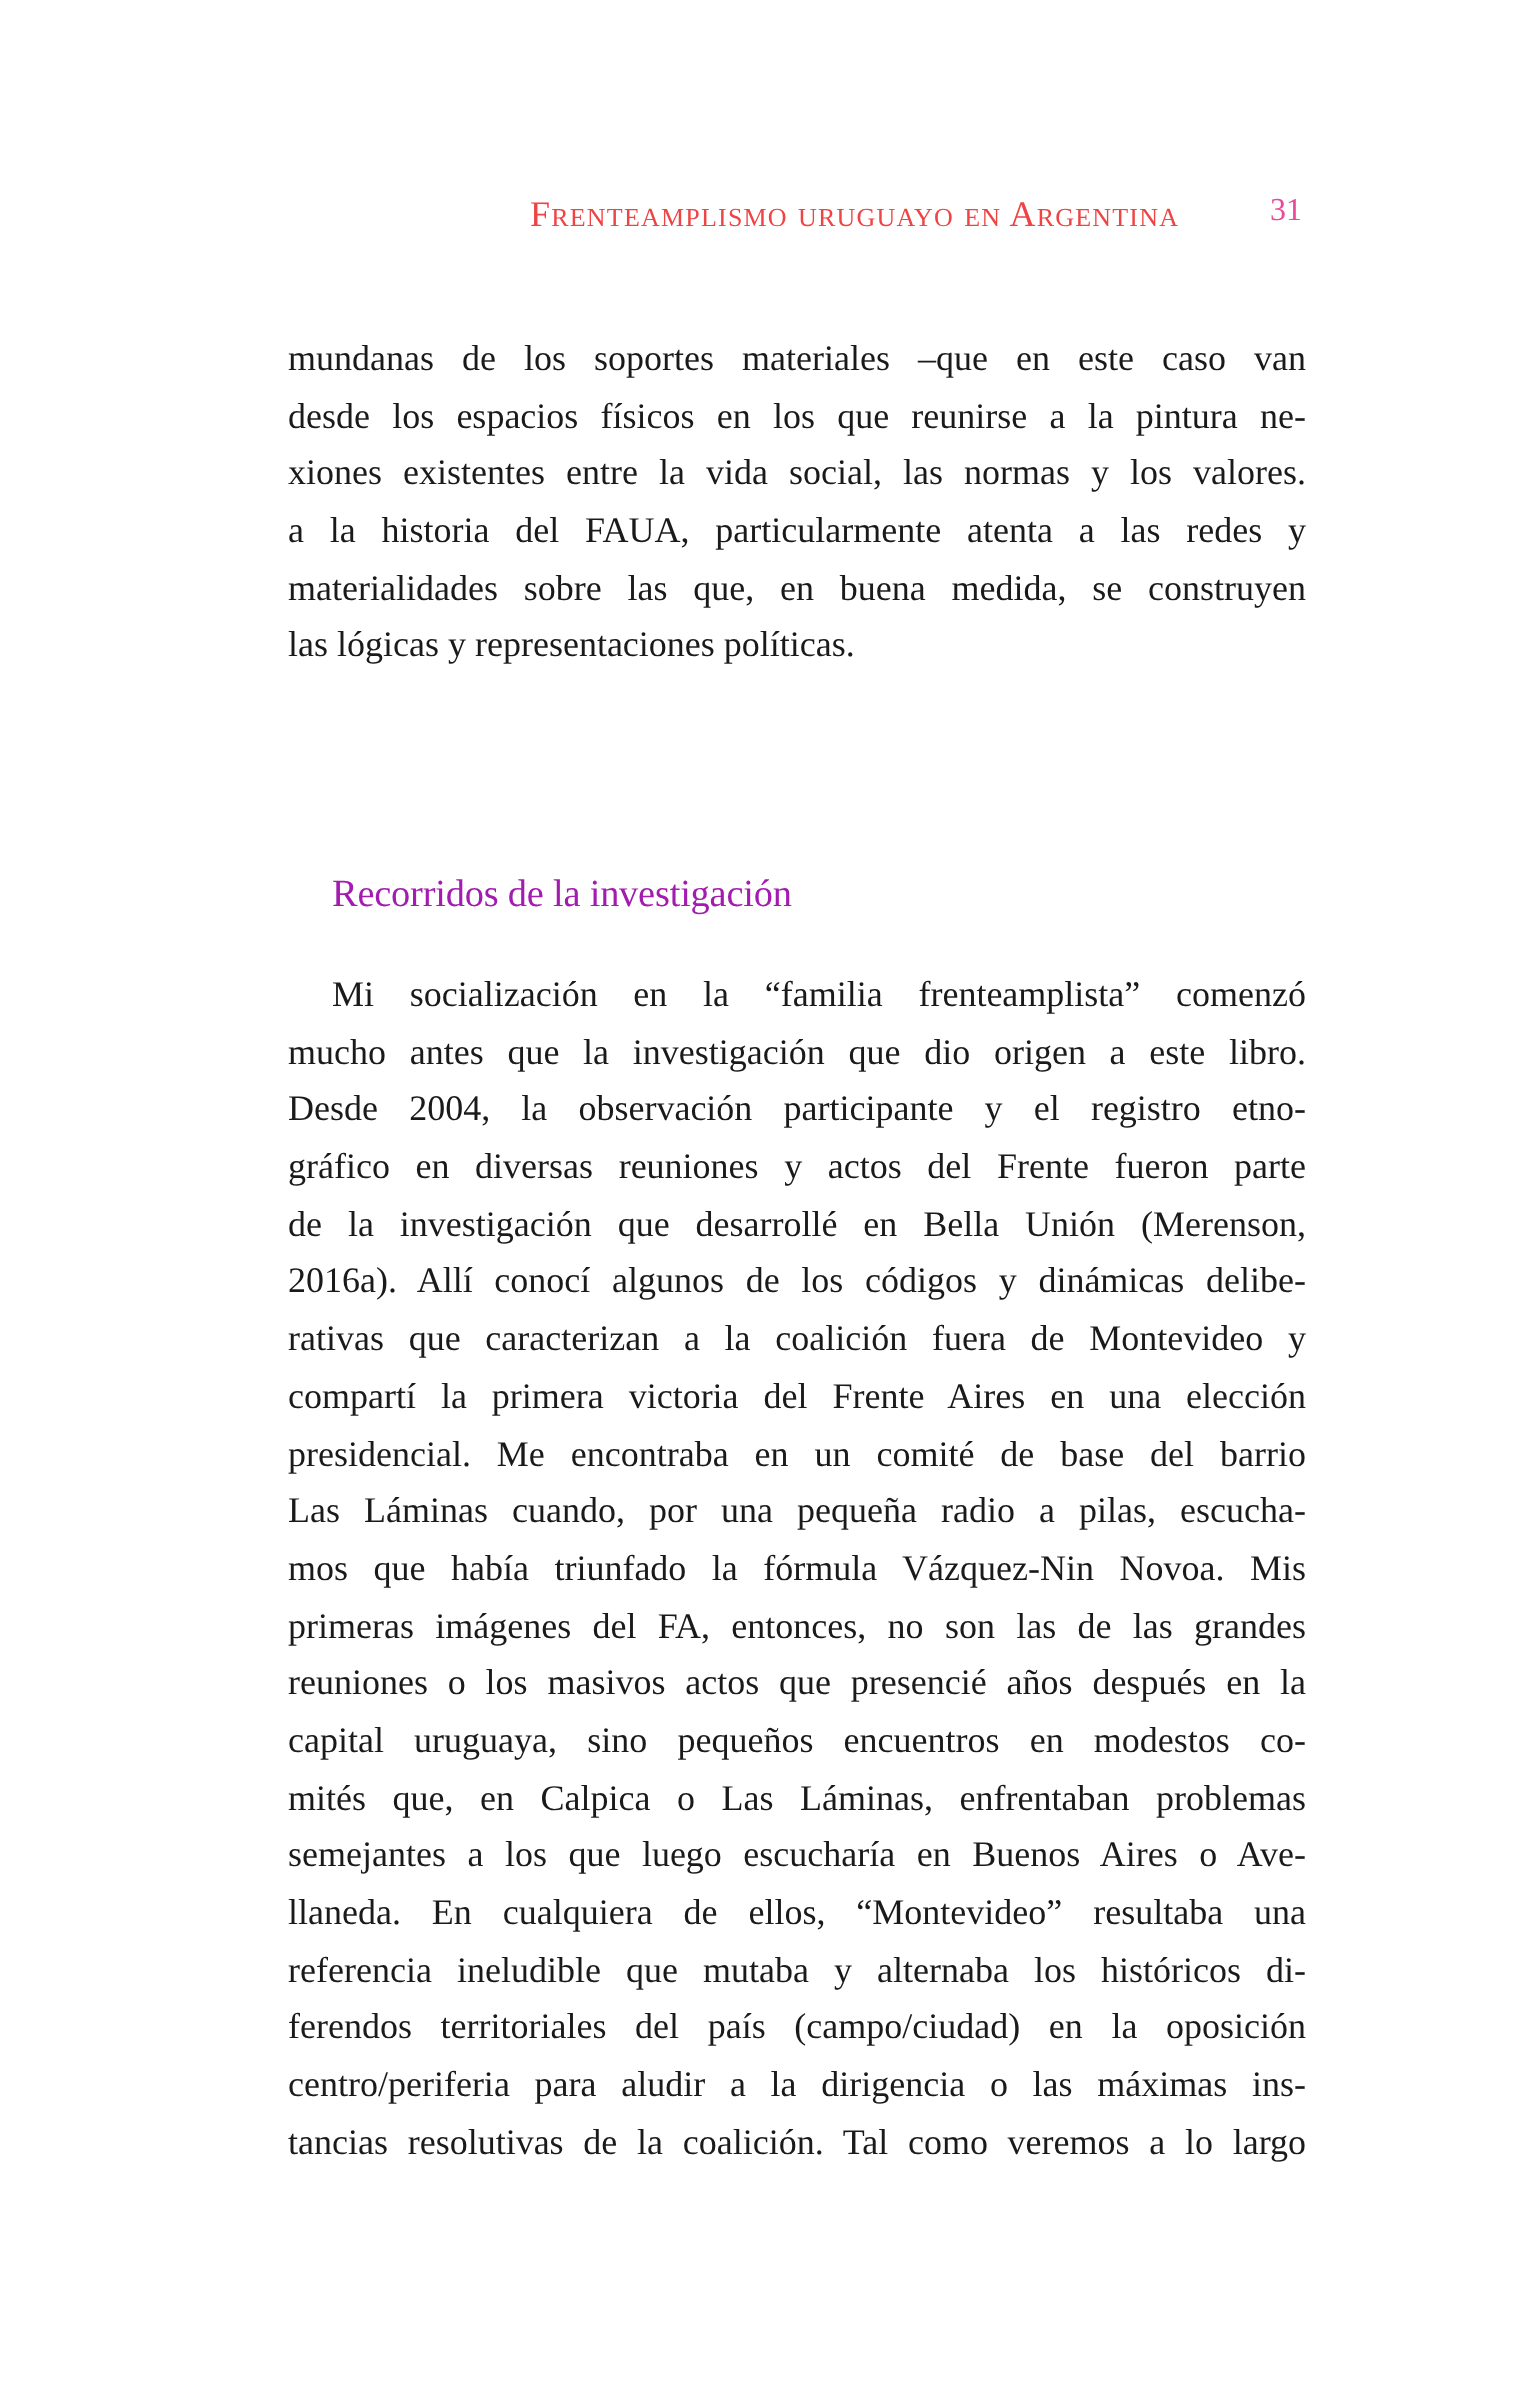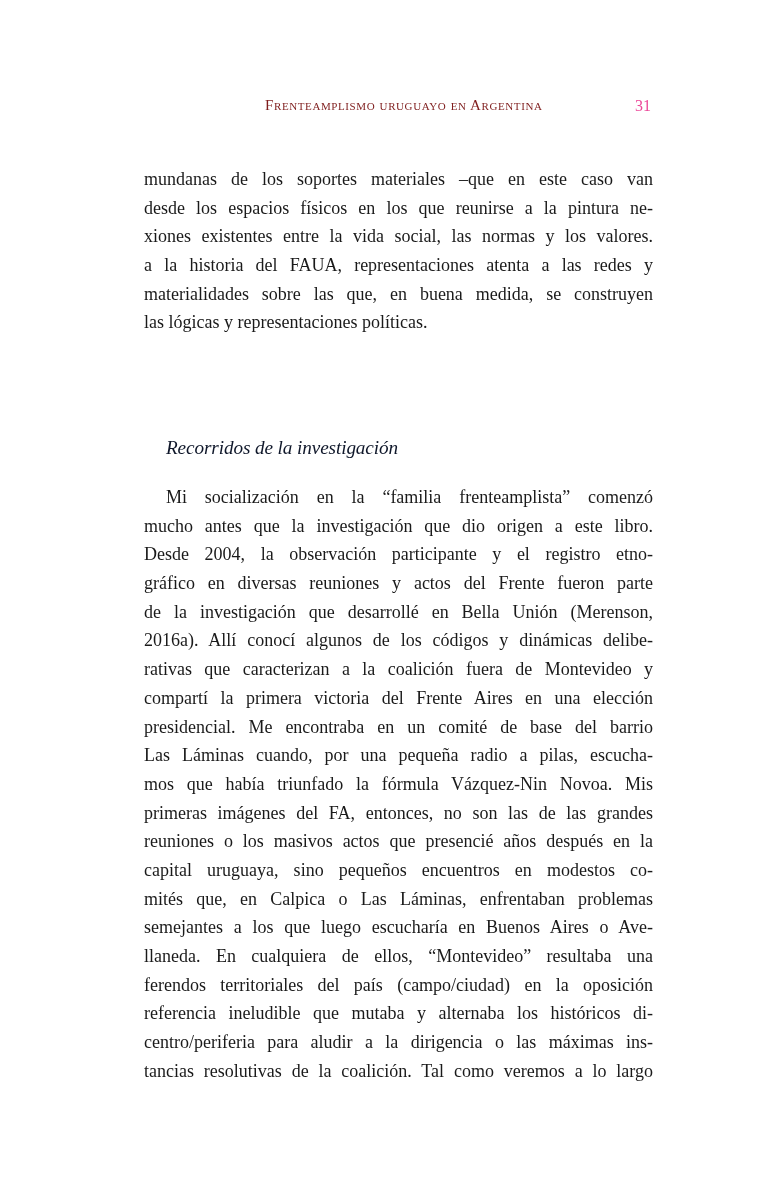--- a/index.html
+++ b/index.html
@@ -19,24 +19,24 @@
       position: absolute;
       top: 97px;
       left: 0;
       width: 765px;
       height: 24px;
     }
     .running-title {
       position: absolute;
       left: 265px;
       top: 0;
-      font-size: 15px;
+      font-size: 18px;
       font-variant: small-caps;
       letter-spacing: 0.6px;
-      color: #7f1d1d;
+      color: #ef4444;
       white-space: nowrap;
     }
     .page-number {
       position: absolute;
       left: 635px;
       top: 0;
       font-size: 16px;
       color: #ec4899;
     }
     .text-block {
@@ -62,38 +62,37 @@
     #para1 { top: 165px; }
     #section-heading {
       position: absolute;
       left: 166px;
       top: 435px;
       font-size: 19.2px;
       font-weight: normal;
       margin: 0;
       letter-spacing: -0.1px;
       line-height: 26px;
-      color: #0f172a;
-      font-style: italic;
+      color: #a21caf;
     }
     #para2 { top: 483px; }
   </style>
 </head>
 <body>
 
 <div class="running-head">
   <span class="running-title">Frenteamplismo uruguayo en Argentina</span>
   <span class="page-number">31</span>
 </div>
 
 <div class="text-block" id="para1">
   <span class="line">mundanas de los soportes materiales –que en este caso van</span>
   <span class="line">desde los espacios físicos en los que reunirse a la pintura ne-</span>
   <span class="line">xiones existentes entre la vida social, las normas y los valores.</span>
-  <span class="line">a la historia del FAUA, representaciones atenta a las redes y</span>
+  <span class="line">a la historia del FAUA, particularmente atenta a las redes y</span>
   <span class="line">materialidades sobre las que, en buena medida, se construyen</span>
   <span class="line last">las lógicas y representaciones políticas.</span>
 </div>
 
 <h2 id="section-heading">Recorridos de la investigación</h2>
 
 <div class="text-block" id="para2">
   <span class="line indent">Mi socialización en la “familia frenteamplista” comenzó</span>
   <span class="line">mucho antes que la investigación que dio origen a este libro.</span>
   <span class="line">Desde 2004, la observación participante y el registro etno-</span>
@@ -104,17 +103,17 @@
   <span class="line">compartí la primera victoria del Frente Aires en una elección</span>
   <span class="line">presidencial. Me encontraba en un comité de base del barrio</span>
   <span class="line">Las Láminas cuando, por una pequeña radio a pilas, escucha-</span>
   <span class="line">mos que había triunfado la fórmula Vázquez-Nin Novoa. Mis</span>
   <span class="line">primeras imágenes del FA, entonces, no son las de las grandes</span>
   <span class="line">reuniones o los masivos actos que presencié años después en la</span>
   <span class="line">capital uruguaya, sino pequeños encuentros en modestos co-</span>
   <span class="line">mités que, en Calpica o Las Láminas, enfrentaban problemas</span>
   <span class="line">semejantes a los que luego escucharía en Buenos Aires o Ave-</span>
   <span class="line">llaneda. En cualquiera de ellos, “Montevideo” resultaba una</span>
+  <span class="line">referencia ineludible que mutaba y alternaba los históricos di-</span>
   <span class="line">ferendos territoriales del país (campo/ciudad) en la oposición</span>
-  <span class="line">referencia ineludible que mutaba y alternaba los históricos di-</span>
   <span class="line">centro/periferia para aludir a la dirigencia o las máximas ins-</span>
   <span class="line">tancias resolutivas de la coalición. Tal como veremos a lo largo</span>
 </div>
 
 </body></html>

